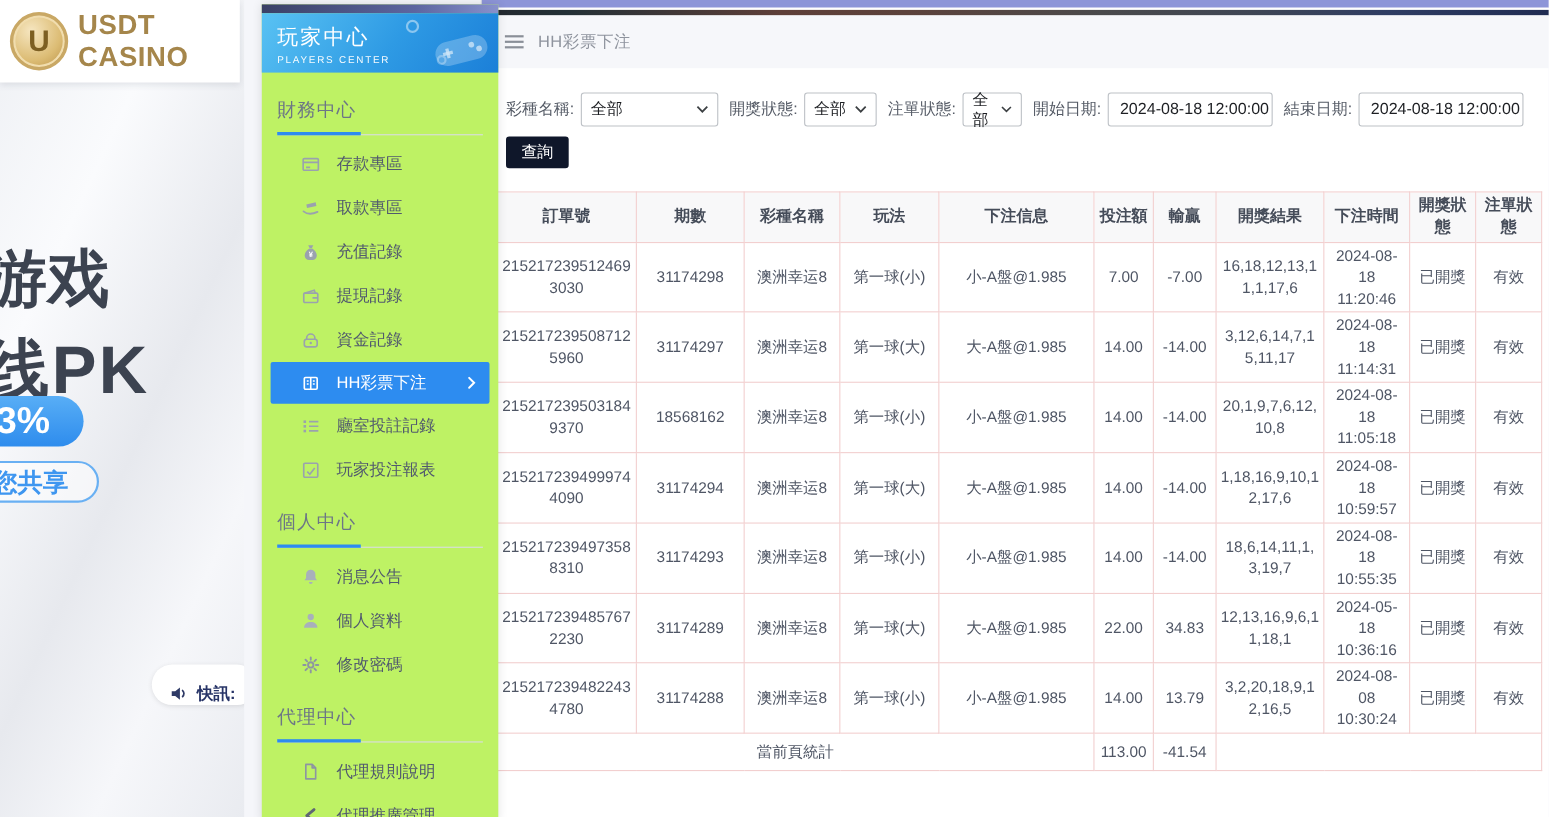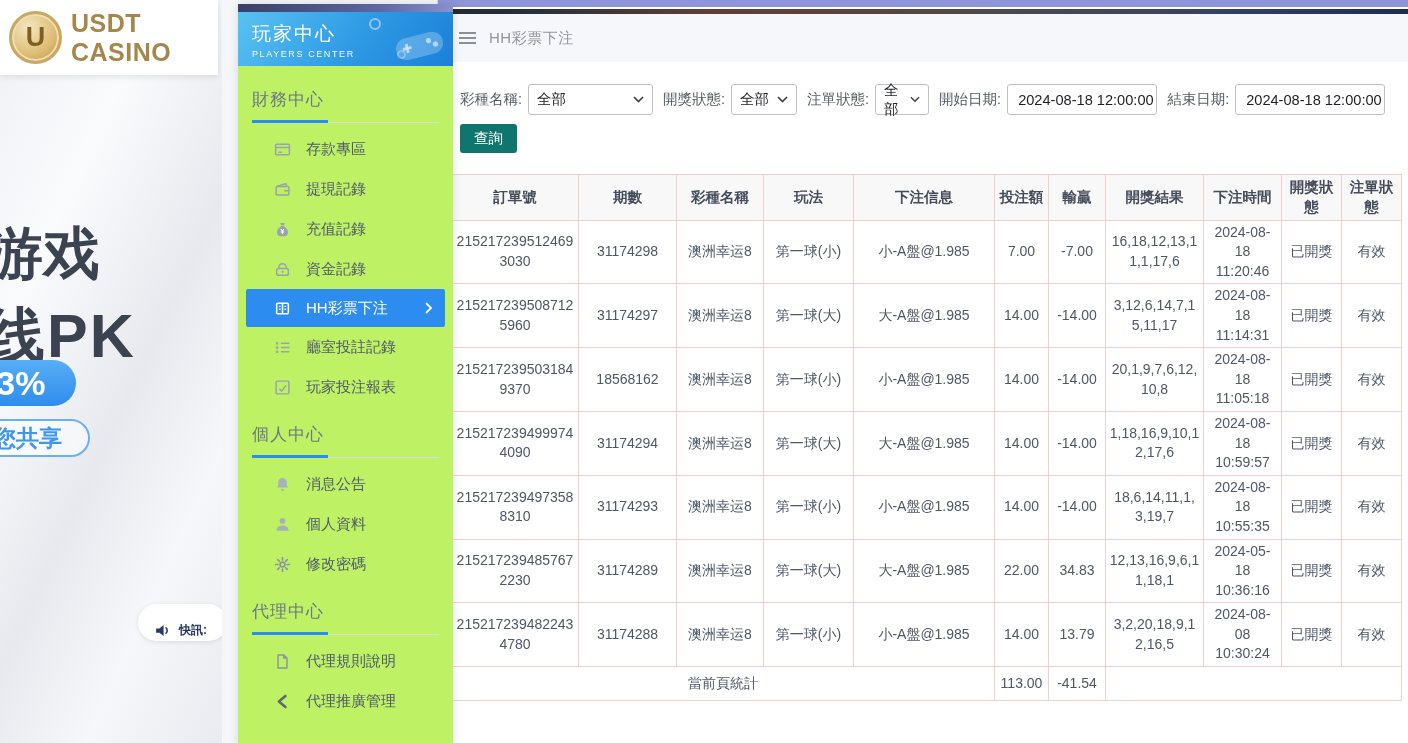--- a/index.html
+++ b/index.html
@@ -42,21 +42,21 @@
   .promo-invite {
     position:absolute; left:-58px; top:419px; height:38px; padding:0 26px;
     border-radius:20px; border:2px solid #69b0f3; color:#3e96f0;
     font-size:23px; font-weight:bold; display:flex; align-items:center;
     background:rgba(255,255,255,.55);
   }
   .ticker-pill {
     position:absolute; left:138px; top:604px; height:37px; padding:16px 20px 0 16px;
     border-radius:19px; background:#fff; box-shadow:0 1px 5px rgba(0,0,0,.10);
     display:flex; align-items:center; gap:8px;
-    color:#273467; font-weight:bold; font-size:12px; white-space:nowrap;
+    color:#273467; font-weight:bold; font-size:15px; white-space:nowrap;
   }
 
   
   .sidebar {
     position:absolute; left:222px; top:4px; width:215px; height:100%;
     background:#bef264; box-shadow:0 0 9px rgba(0,0,0,.12); z-index:2;margin-left:16px;
   }
   .side-topstrip { height:8px; background:linear-gradient(90deg,#3a4066,#5d66a0 65%,#8891cc); }
   .side-header {
     position:relative; height:54px; overflow:hidden;
@@ -115,21 +115,21 @@
   .sel-lottery { width:125px; }
   .sel-draw { width:66px; }
   .sel-order { width:54px; }
   .datebox {
     height:31px; border:1px solid #bdc1c6; border-radius:3px; background:#fff;
     display:inline-flex; align-items:center; padding:0 10px;
     font-size:14.6px; color:#1d1f23; width:150px; margin-right:10px; white-space:nowrap; cursor:text;
   }
   .btn-row { margin:9px 0 0 9px; }
   .search-btn {
-    background:#0f766e; color:#fff; border:none; border-radius:3px;
+    background:#0f172a; color:#fff; border:none; border-radius:3px;
     height:29px; padding:0 14px; font-size:14.5px; cursor:pointer;
     font-family:"Liberation Sans", sans-serif;
   }
 
   table.bet { border-collapse:collapse; table-layout:fixed; width:950px; margin-top:21px;
     font-size:14px; color:#4f5665; border:1px solid #dfe2e7; }
   table.bet th, table.bet td { border:1px solid #f2cfcf; text-align:center; padding:2px 3px; line-height:1.4; overflow:hidden; }
   table.bet th { height:37px; background:#f8f8f9; color:#454c59; font-size:14.5px; font-weight:bold; }
   table.bet td { height:53px; background:#fff; }
   table.bet tr.summary td { height:34px; }
@@ -188,41 +188,50 @@
       <div class="side-item">
         <span class="ic">
           <svg width="17" height="17" viewBox="0 0 16 16" fill="none" stroke="#9aa2ae" stroke-width="1.4">
               <rect x="1.5" y="3" width="13" height="10" rx="1"></rect>
               <path d="M1.5 6.2h13M4 10.5h3.5"></path>
             </svg>
         </span>
         <span class="lbl">存款專區</span>
       </div>
 
+      <div class="side-item">
+        <span class="ic">
+          <svg width="17" height="17" viewBox="0 0 16 16">
+              <path d="M4.2 4.6l8-1.8.6 3.1-8 1.8z" fill="#9aa2ae"></path>
+              <path d="M1.8 10.5c3.2 2.6 7.4 2.6 12 .4" stroke="#9aa2ae" fill="none" stroke-width="1.5" stroke-linecap="round"></path>
+            </svg>
+        </span>
+        <span class="lbl">取款專區</span>
+      </div>
+
+      <div class="side-item">
+        <span class="ic">
+          <svg width="17" height="17" viewBox="0 0 16 16" fill="#9aa2ae">
+              <path d="M5.8 1.8h4.4l-1.2 2.4H7z"></path>
+              <path d="M6.8 4.6h2.4c2.6 1.6 4 3.9 4 6a3.8 3.8 0 0 1-3.8 3.8H6.6A3.8 3.8 0 0 1 2.8 10.6c0-2.1 1.4-4.4 4-6z"></path>
+              <text x="8" y="11.8" font-size="6.4" fill="#fff" text-anchor="middle" font-weight="bold">¥</text>
+            </svg>
+        </span>
+        <span class="lbl">充值記錄</span>
+      </div>
 
       <div class="side-item">
         <span class="ic">
           <svg width="17" height="17" viewBox="0 0 16 16" fill="none" stroke="#9aa2ae" stroke-width="1.4">
               <path d="M2.5 5.2L11 2.6l.9 2.6"></path>
               <rect x="2" y="5.2" width="12" height="8" rx="1"></rect>
               <path d="M9.5 9.2h4.5"></path>
             </svg>
         </span>
         <span class="lbl">提現記錄</span>
-      </div>
-
-      <div class="side-item">
-        <span class="ic">
-          <svg width="17" height="17" viewBox="0 0 16 16" fill="#9aa2ae">
-              <path d="M5.8 1.8h4.4l-1.2 2.4H7z"></path>
-              <path d="M6.8 4.6h2.4c2.6 1.6 4 3.9 4 6a3.8 3.8 0 0 1-3.8 3.8H6.6A3.8 3.8 0 0 1 2.8 10.6c0-2.1 1.4-4.4 4-6z"></path>
-              <text x="8" y="11.8" font-size="6.4" fill="#fff" text-anchor="middle" font-weight="bold">¥</text>
-            </svg>
-        </span>
-        <span class="lbl">充值記錄</span>
       </div>
 
       <div class="side-item">
         <span class="ic">
           <svg width="17" height="17" viewBox="0 0 16 16" fill="none" stroke="#9aa2ae" stroke-width="1.4">
               <path d="M4.5 7V6a3.5 3.5 0 0 1 7 0v1"></path>
               <rect x="2.5" y="7" width="11" height="6.5" rx="2"></rect>
               <circle cx="8" cy="10.2" r="1" fill="#9aa2ae" stroke="none"></circle>
             </svg>
         </span>

